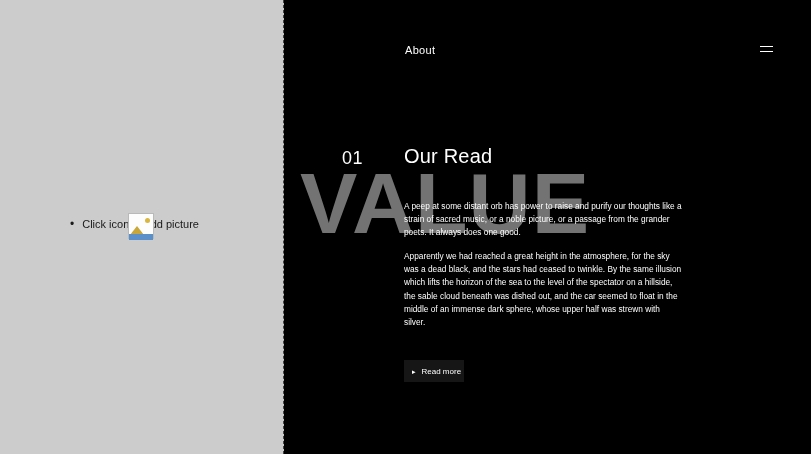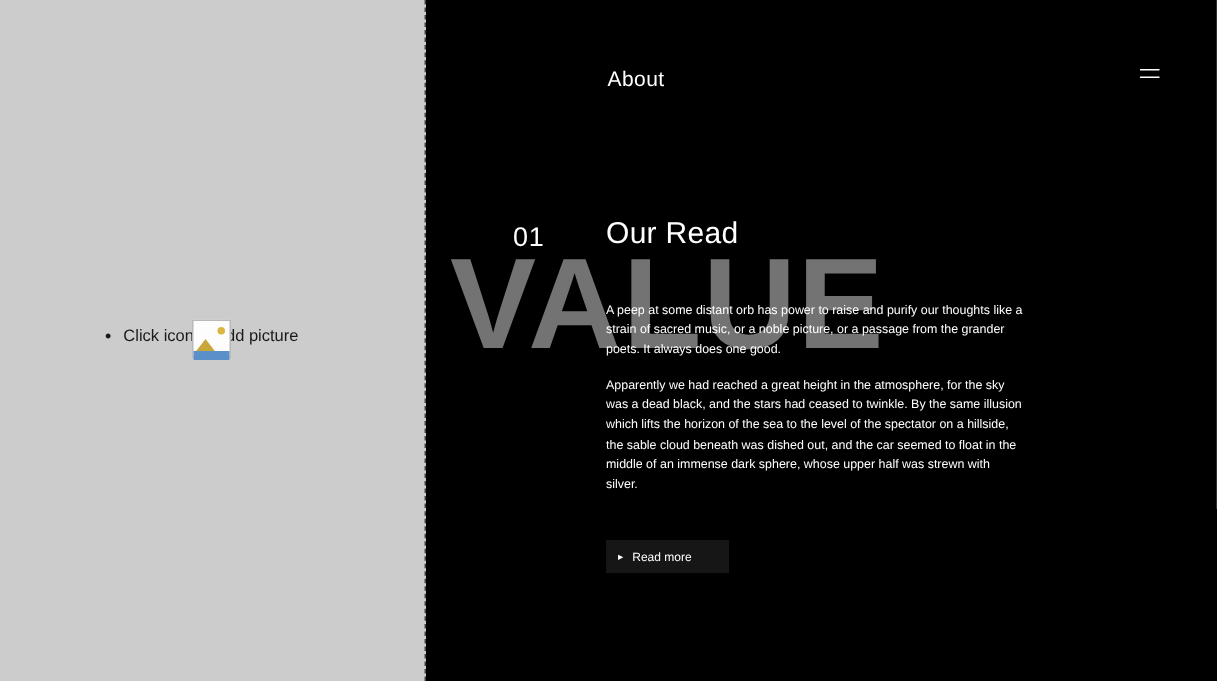--- a/index.html
+++ b/index.html
@@ -103,21 +103,21 @@
     width: 526px;
     height: 454px;
     background: #000000;
     overflow: hidden;
   }
 
   #nav-about {
     position: absolute;
     left: 120px;
     top: 44px;
-    font-size: 14px;
+    font-size: 11px;
     color: #ffffff;
     letter-spacing: .3px;
   }
   #menu-icon {
     position: absolute;
     right: 38px;
     top: 46px;
     width: 13px;
     height: 8px;
   }
@@ -169,21 +169,21 @@
     line-height: 1.58;
   }
   #body-text p {
     margin: 0 0 11px 0;
   }
 
   #readmore-button {
     position: absolute;
     left: 119px;
     top: 360px;
-    width: 82px;
+    width: 60px;
     height: 22px;
     background: #161616;
     border: none;
     display: flex;
     align-items: center;
     color: #ffffff;
     font-size: 8px;
     font-family: "Liberation Sans", sans-serif;
     padding: 0;
     cursor: pointer;

